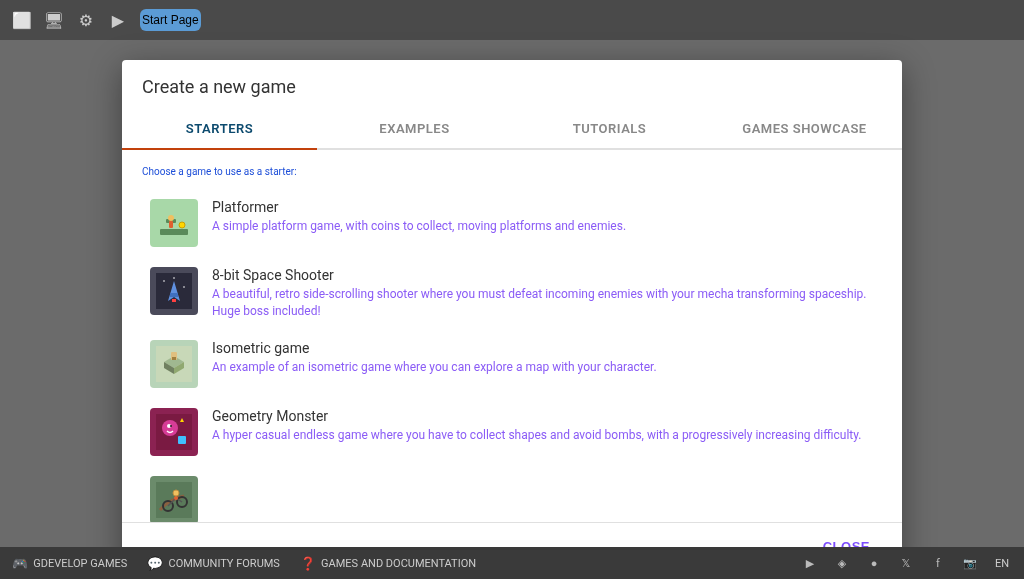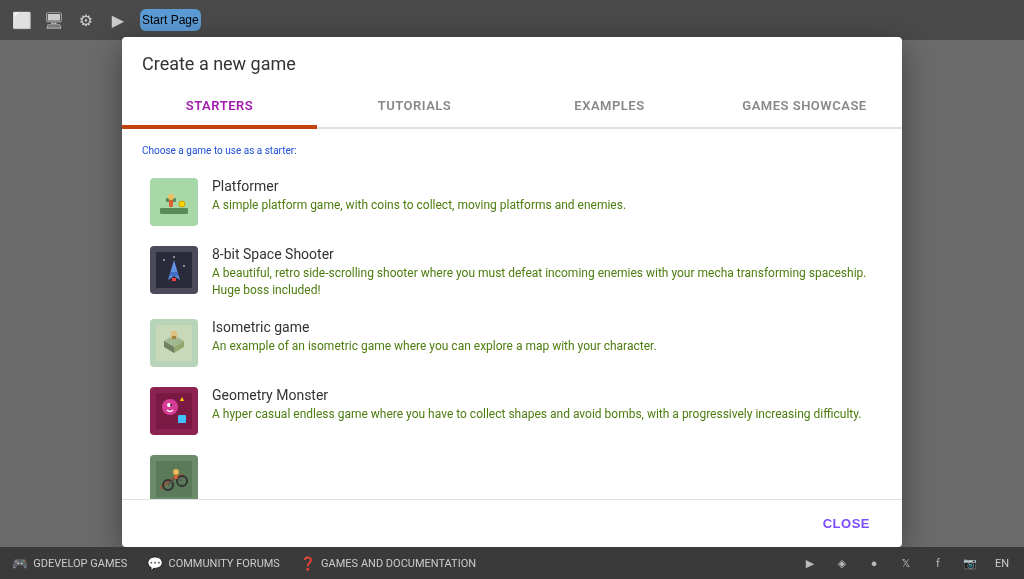--- a/index.html
+++ b/index.html
@@ -41,21 +41,21 @@
       border-radius: 6px;
       margin-left: 4px;
     }
 
     
     .main-area {
       background: #6b6b6b;
       height: calc(579px - 40px - 32px);
       position: relative;
       display: flex;
-      align-items: flex-end;
+      align-items: flex-start;
       justify-content: center;
       padding-top: 20px;
     }
 
     
     .dialog {
       background: white;
       border-radius: 4px;
       width: 780px;
       max-height: 510px;
@@ -83,22 +83,22 @@
       text-align: center;
       padding: 12px 8px;
       font-size: 13px;
       font-weight: 600;
       color: #888;
       cursor: pointer;
       letter-spacing: 0.5px;
       text-transform: uppercase;
     }
     .tab.active {
-      color: #a21caf;
-      border-bottom: 4px solid #c2410c;
+      color: #0c4a6e;
+      border-bottom: 2px solid #c2410c;
       margin-bottom: -2px;
     }
 
     
     .dialog-content {
       padding: 16px 20px;
       overflow-y: auto;
       flex: 1;
     }
 
@@ -138,21 +138,21 @@
 
     .game-info { flex: 1; }
     .game-name {
       font-size: 14px;
       font-weight: 400;
       color: #333;
       margin-bottom: 3px;
     }
     .game-desc {
       font-size: 12px;
-      color: #4d7c0f;
+      color: #8b5cf6;
       line-height: 1.4;
     }
 
     
     .dialog-actions {
       display: flex;
       justify-content: flex-end;
       padding: 10px 20px;
       border-top: 1px solid #e0e0e0;
     }
@@ -231,22 +231,22 @@
   <div class="toolbar-icon">▶</div>
   <button class="start-page-btn">Start Page</button>
 </div>
 
 <div class="main-area">
   <div class="dialog">
     <div class="dialog-title">Create a new game</div>
 
     <div class="tabs">
       <div class="tab active">STARTERS</div>
+      <div class="tab">EXAMPLES</div>
       <div class="tab">TUTORIALS</div>
-      <div class="tab">EXAMPLES</div>
       <div class="tab">GAMES SHOWCASE</div>
     </div>
 
     <div class="dialog-content">
       <div class="section-label">Choose a game to use as a starter:</div>
 
       <div class="game-item">
         <div class="thumb-wrapper">
           <div class="game-thumbnail thumb-platformer">
             <svg width="36" height="36" viewBox="0 0 36 36">

